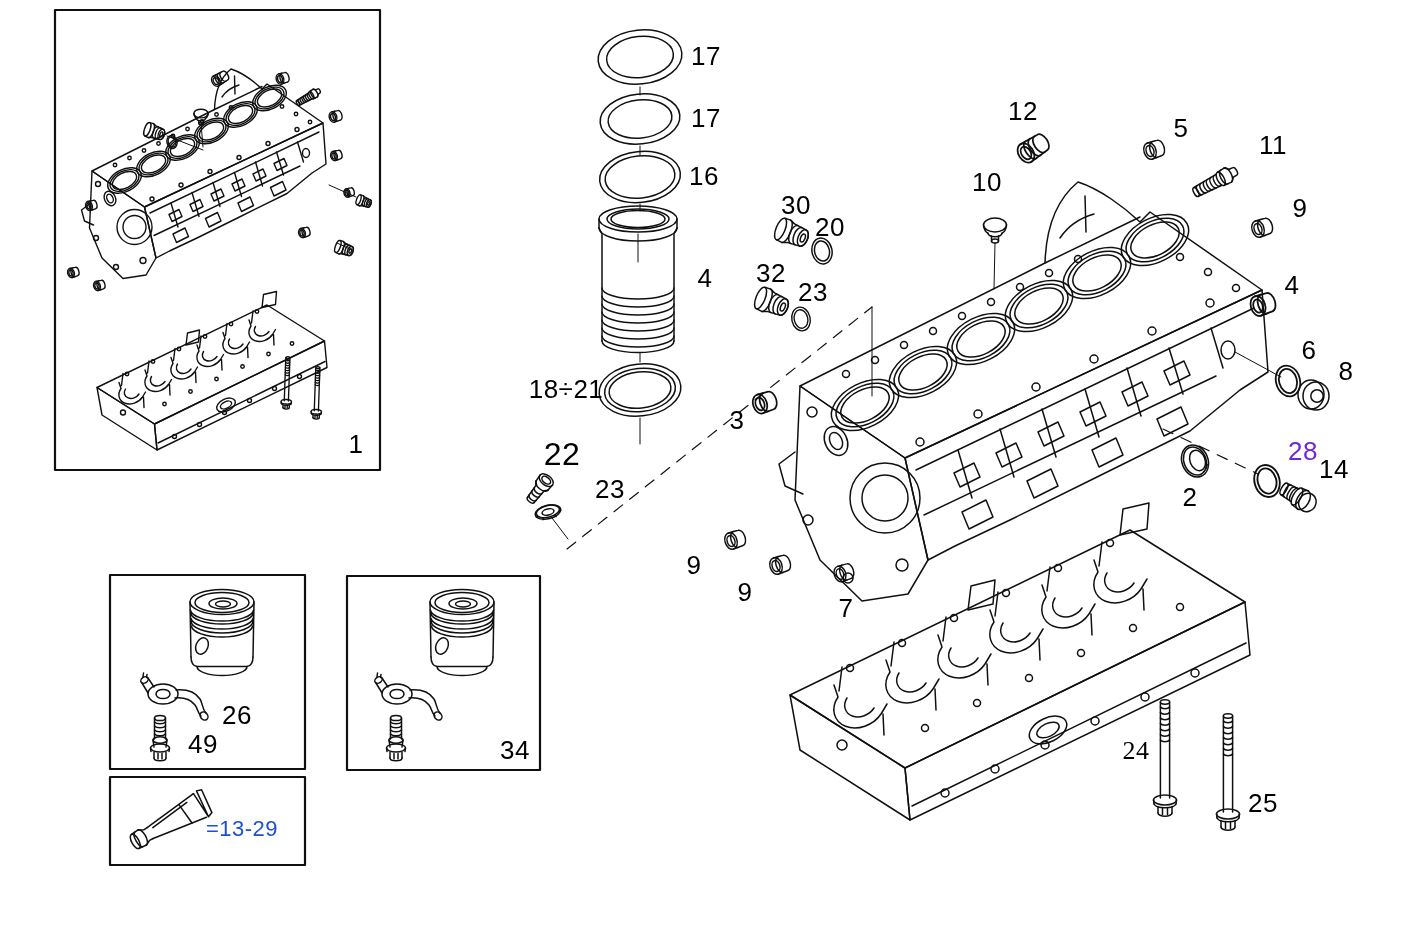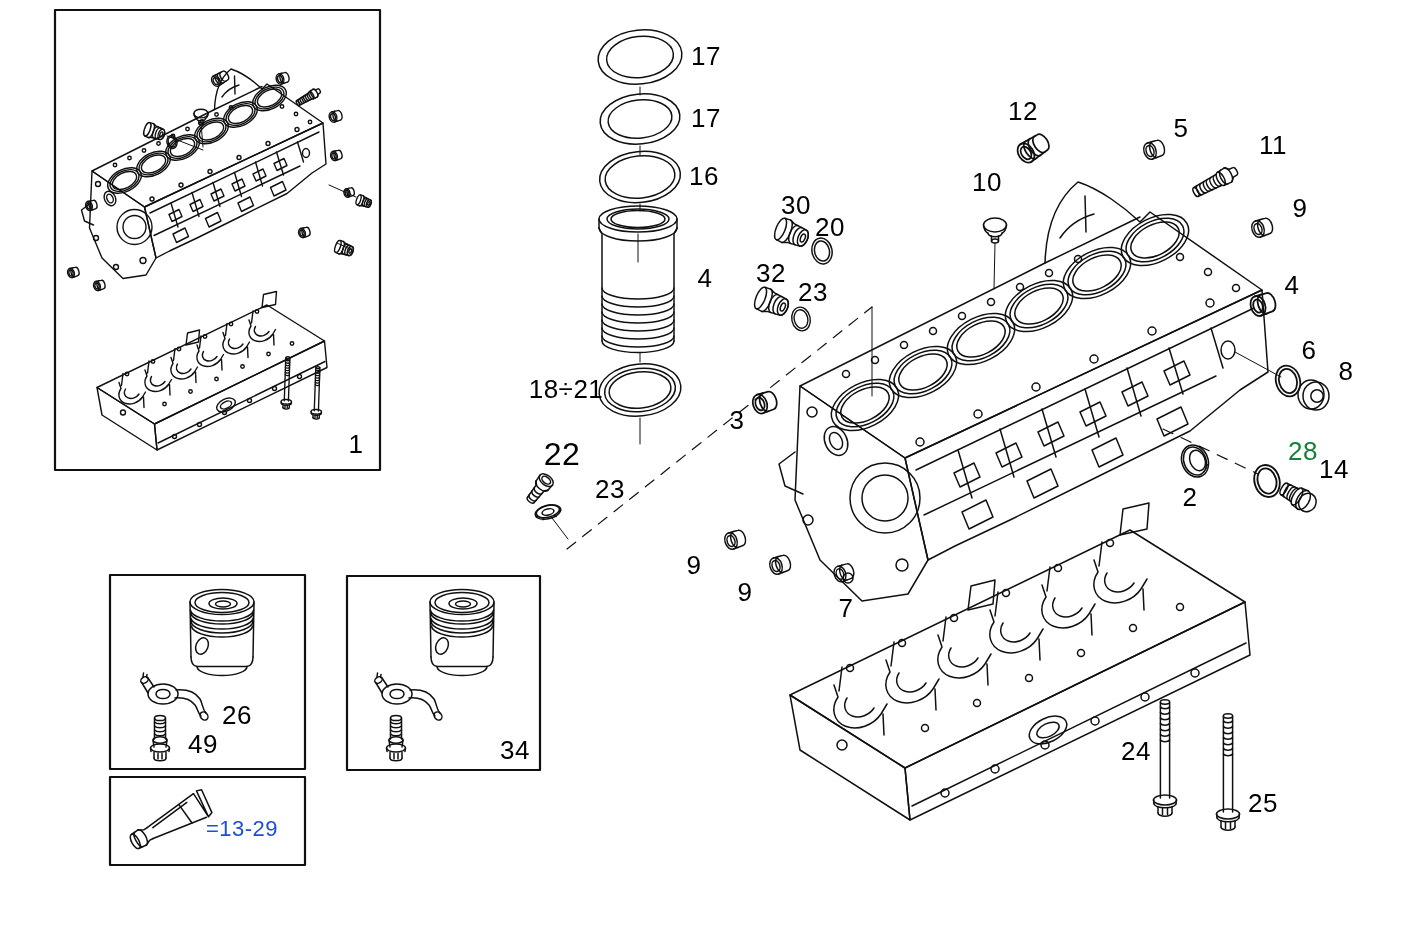--- a/index.html
+++ b/index.html
@@ -398,24 +398,24 @@
       <div class="callout" style="left: 771px; top: 273px; font-size: 26px; color: rgb(0, 0, 0);">32</div>
       <div class="callout" style="left: 813px; top: 292px; font-size: 26px; color: rgb(0, 0, 0);">23</div>
       <div class="callout" style="left: 987px; top: 182px; font-size: 26px; color: rgb(0, 0, 0);">10</div>
       <div class="callout" style="left: 1023px; top: 111px; font-size: 26px; color: rgb(0, 0, 0);">12</div>
       <div class="callout" style="left: 1181px; top: 128px; font-size: 26px; color: rgb(0, 0, 0);">5</div>
       <div class="callout" style="left: 1273px; top: 145px; font-size: 26px; color: rgb(0, 0, 0);">11</div>
       <div class="callout" style="left: 1300px; top: 208px; font-size: 26px; color: rgb(0, 0, 0);">9</div>
       <div class="callout" style="left: 1292px; top: 285px; font-size: 26px; color: rgb(0, 0, 0);">4</div>
       <div class="callout" style="left: 1309px; top: 350px; font-size: 26px; color: rgb(0, 0, 0);">6</div>
       <div class="callout" style="left: 1346px; top: 371px; font-size: 26px; color: rgb(0, 0, 0);">8</div>
-      <div class="callout" style="left: 1303px; top: 451px; font-size: 26px; color: #15803d;">28</div>
+      <div class="callout" style="left: 1303px; top: 451px; font-size: 26px; color: #6d28d9;">28</div>
       <div class="callout" style="left: 1334px; top: 469px; font-size: 26px; color: rgb(0, 0, 0);">14</div>
       <div class="callout" style="left: 1190px; top: 497px; font-size: 26px; color: rgb(0, 0, 0);">2</div>
-      <div class="callout" style="left: 1136px; top: 751px; font-size: 26px; color: rgb(0, 0, 0);">24</div>
+      <div class="callout" style="left: 1136px; top: 751px; font-size: 26px; color: rgb(0, 0, 0); font-family: Liberation Serif, serif;">24</div>
       <div class="callout" style="left: 1263px; top: 767px; font-size: 26px; color: rgb(0, 0, 0); margin-top: 36px;">25</div>
       <div class="callout" style="left: 237px; top: 715px; font-size: 26px; color: rgb(0, 0, 0);">26</div>
       <div class="callout" style="left: 203px; top: 744px; font-size: 26px; color: rgb(0, 0, 0);">49</div>
       <div class="callout" style="left: 515px; top: 750px; font-size: 26px; color: rgb(0, 0, 0);">34</div>
       <div class="callout" style="left: 242px; top: 829px; font-size: 22px; color: #1d4ed8;">=13-29</div>
     </div>
 
 </div>
 
 </body></html>

